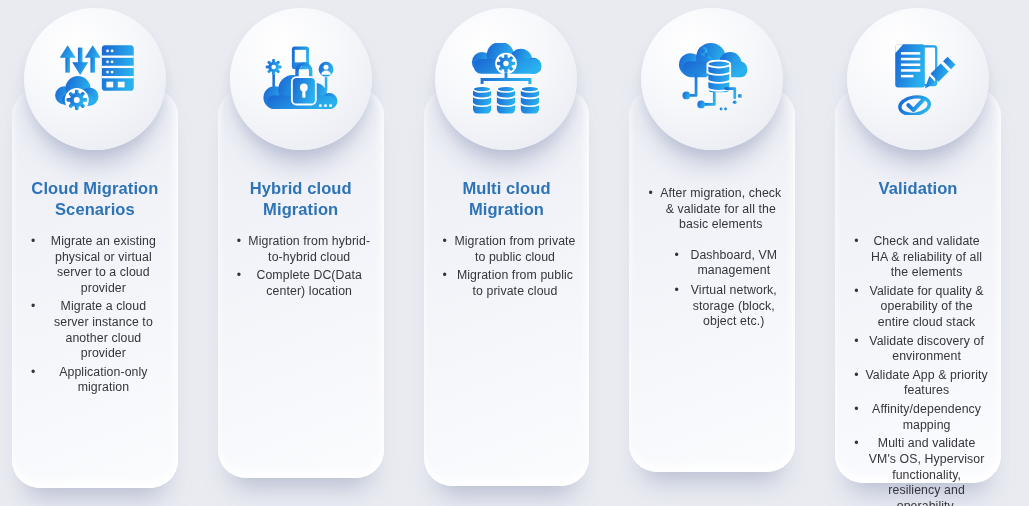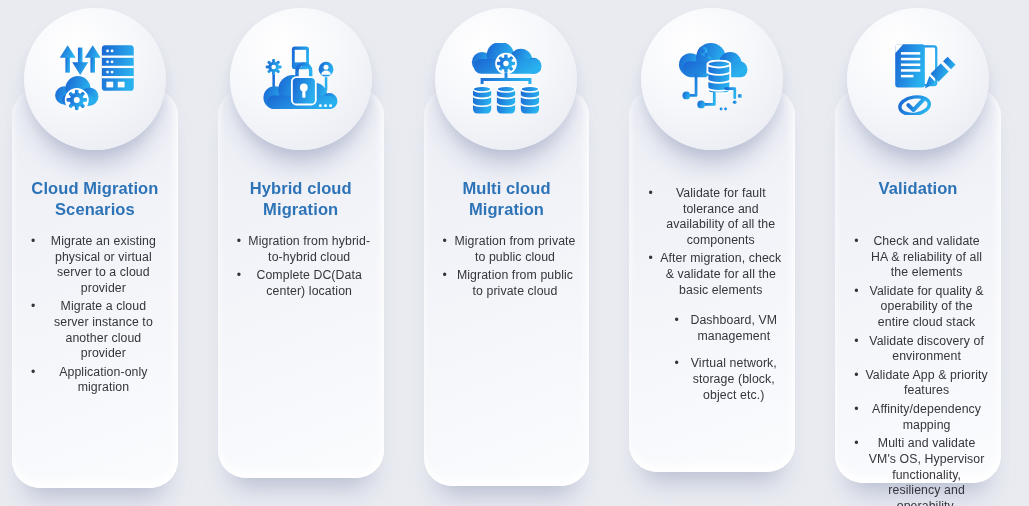--- a/index.html
+++ b/index.html
@@ -35,21 +35,21 @@
     margin:0;height:48px;color:#2d73b7;font-size:16.5px;font-weight:700;
     line-height:1.3;text-align:center;letter-spacing:.1px;
   }
   .bullets{
     margin:8px 0 0 0;padding:0 0 0 6px;list-style:none;
     color:#35353b;font-size:12.3px;line-height:1.27;letter-spacing:.1px;
   }
   .bullets li{position:relative;padding-left:11px;margin:0 0 3px 0;text-align:center;}
   .bullets li::before{content:"\2022";position:absolute;left:0;top:0;}
   .sub-bullets{margin:15px 0 0 32px;padding:0;list-style:none;}
-  .sub-bullets li{position:relative;padding-left:11px;margin:12px 0 3px 0;}
+  .sub-bullets li{position:relative;padding-left:11px;margin:4px 0 3px 0;}
   .sub-bullets li::before{content:"\2022";position:absolute;left:0;top:0;}
   svg{display:block;}
 </style>
 </head>
 <body>
 
 <div class="stage">
   <div class="cols">
 
     <div class="col">
@@ -238,21 +238,20 @@
             <circle cx="26.5" cy="54" r="3.4"></circle>
             <circle cx="56" cy="52" r="1.6"></circle>
             <rect x="59" y="45" width="3" height="3"></rect>
             <circle cx="44" cy="58" r="1.3"></circle>
               <circle cx="48" cy="58" r="1.3"></circle>
           </g>
         </svg>
       </div>
       <div class="card">
         <ul class="bullets">
-          <li>Validate for fault tolerance and availability of all the components</li>
           <li>After migration, check &amp; validate for all the basic elements</li>
         </ul>
         <ul class="bullets sub-bullets">
           <li>Dashboard, VM management</li>
           <li>Virtual network, storage (block, object etc.)</li>
         </ul>
       </div>
     </div>
 
     <div class="col">

